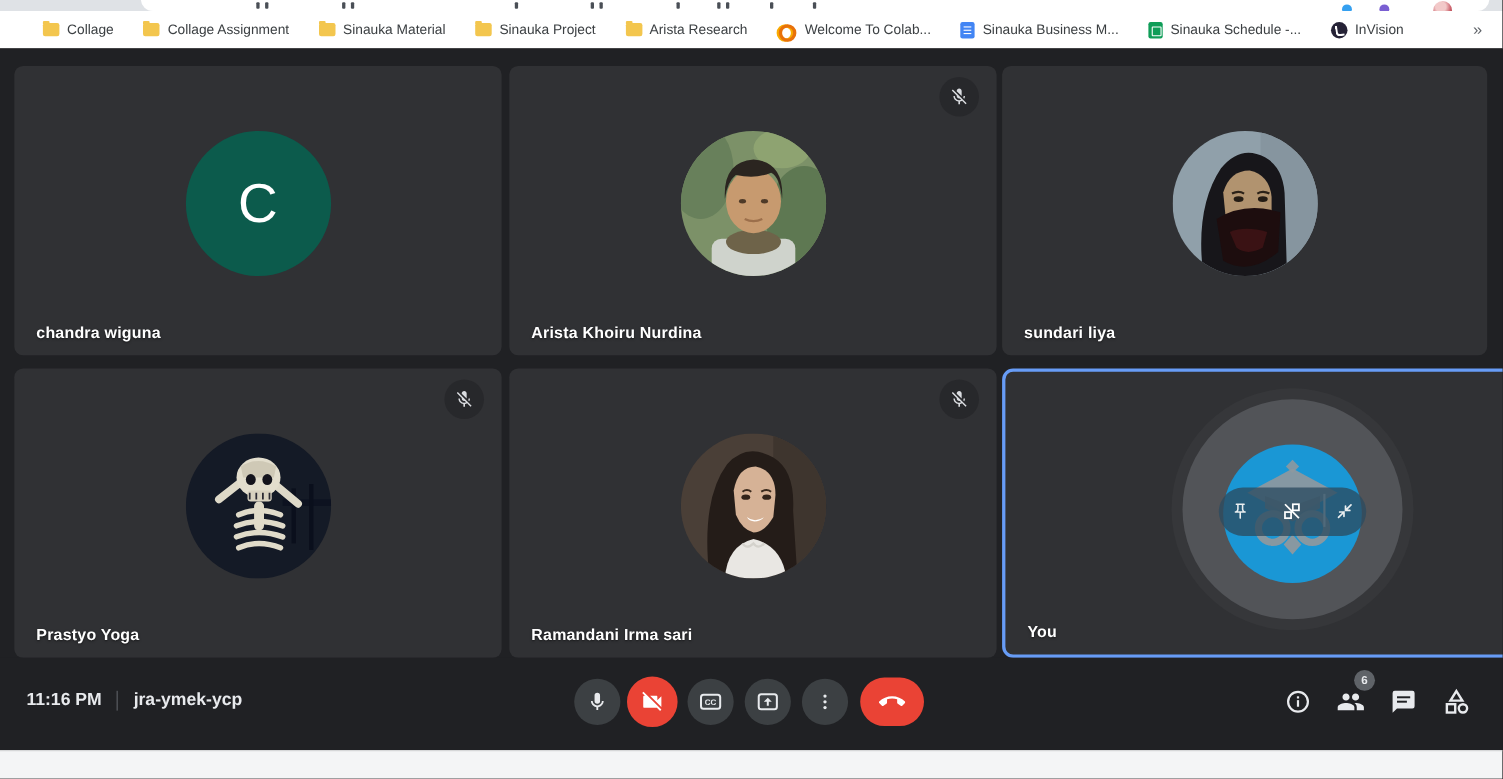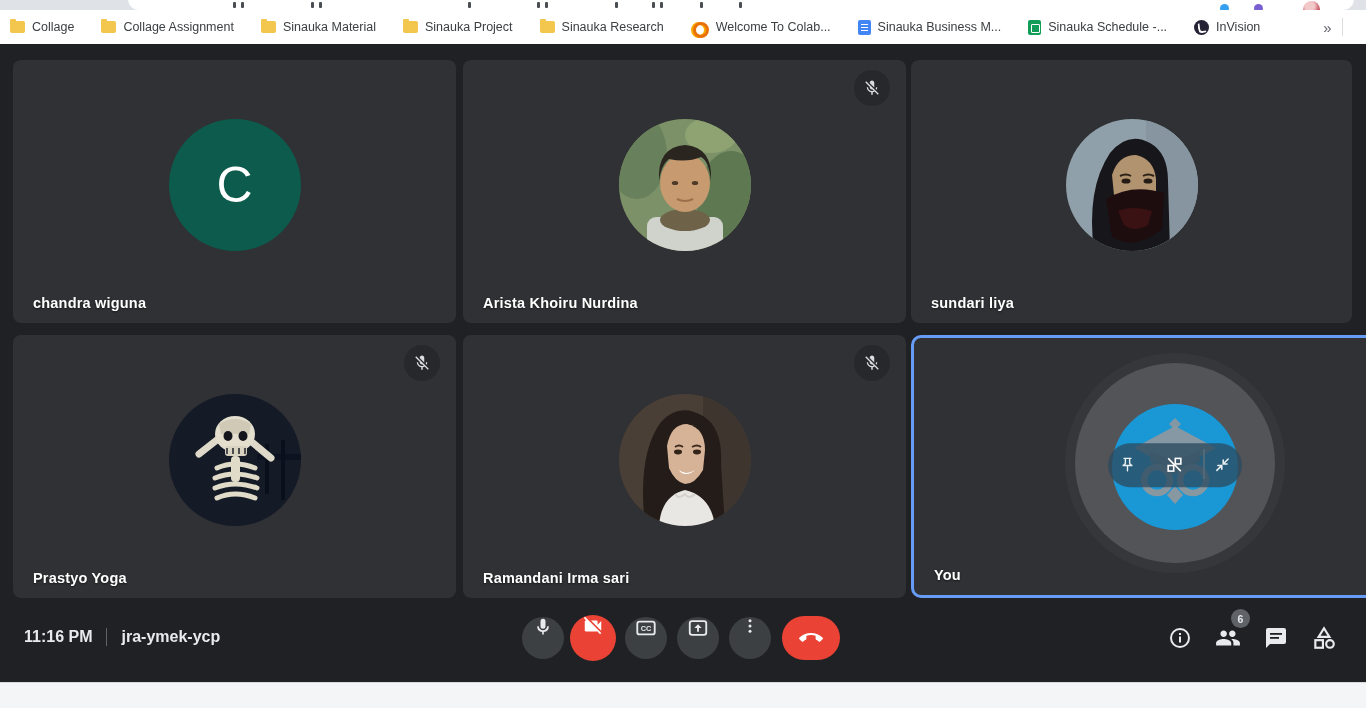--- a/index.html
+++ b/index.html
@@ -11,21 +11,21 @@
   
   #top-sliver { top:0; left:0; width:1366px; height:10px; background:#dfe2e6; }
   #omnibox-bottom { top:-12px; left:128px; width:1226px; height:22px; background:#ffffff; border-radius:11px; }
   .omni-tick { top:2px; width:3px; height:6px; background:#4a4f56; border-radius:1px; }
   .ext-dot { top:4px; width:9px; height:9px; border-radius:50%; }
   #profile-dot { top:1px; left:1303px; width:17px; height:17px; border-radius:50%;
                  background:radial-gradient(circle at 40% 30%, #f2c9c9 30%, #c95b66 60%, #8f3a45); }
 
   
   #bookmarks-bar { top:10px; left:0; width:1366px; height:34px; background:#ffffff;
-                   display:flex; align-items:center; padding-left:10px; }
+                   display:flex; align-items:center; padding-left:39px; }
   .bm { display:flex; align-items:center; gap:7px; margin-right:27px; cursor:pointer; }
   .bm-label { font-size:12.5px; color:#3c4043; white-space:nowrap; }
   .ic-folder { width:15px; height:12px; background:#f3c64e; border-radius:2px; position:relative; }
   .ic-folder:before { content:""; position:absolute; top:-2px; left:0; width:6px; height:3px;
                       background:#f3c64e; border-radius:1px 1px 0 0; }
   .ic-colab { width:18px; height:11px; position:relative; }
   .ic-colab:before, .ic-colab:after { content:""; position:absolute; top:0; width:10px; height:10px;
         border:3px solid #f9ab00; border-radius:50%; }
   .ic-colab:before{ left:0; } .ic-colab:after{ right:0; border-color:#e8710a; }
   .ic-docs { width:13px; height:15px; background:#4285f4; border-radius:2px; position:relative; }
@@ -69,21 +69,21 @@
             width:132px; height:132px; border-radius:50%; background:#0c5b4c;
             display:flex; align-items:center; justify-content:center; }
   .initial-circle span { color:#fff; font-size:50px; font-weight:400; }
 
   
   #bottom-bar { top:598px; left:0; width:1366px; height:84px; background:#202124; }
   #meet-meta { position:absolute; left:24px; top:30px; display:flex; align-items:center; gap:14px; }
   #meet-meta .t { color:#e8eaed; font-size:16px; font-weight:700; }
   #meta-sep { width:1px; height:18px; background:#5f6368; }
   .ctl { position:absolute; top:617px; width:42px; height:42px; border-radius:50%; background:#3c4043;
-         display:flex; justify-content:center; cursor:pointer; }
+         display:flex; align-items:center; justify-content:center; cursor:pointer; }
   .ctl.red { background:#ea4335; }
   #btn-cam { left:570px; top:615px; width:46px; height:46px; }
   #btn-mic { left:522px; } #btn-cc { left:625px; } #btn-present { left:677px; } #btn-more { left:729px; }
   #btn-hangup { left:782px; top:616px; width:58px; height:44px; border-radius:22px; background:#ea4335;
          display:flex; align-items:center; justify-content:center; position:absolute; cursor:pointer; }
   .side-ic { position:absolute; top:624px; width:28px; height:28px; display:flex; align-items:center;
          justify-content:center; cursor:pointer; }
   #people-badge { position:absolute; left:1231px; top:609px; width:19px; height:19px; border-radius:50%;
          background:#5f6368; color:#e8eaed; font-size:10.5px; display:flex; align-items:center;
          justify-content:center; font-weight:700; }
@@ -130,21 +130,21 @@
     <div class="bm">
       <span class="ic-folder"></span>
       <span class="bm-label">Sinauka Material</span>
     </div>
     <div class="bm">
       <span class="ic-folder"></span>
       <span class="bm-label">Sinauka Project</span>
     </div>
     <div class="bm">
       <span class="ic-folder"></span>
-      <span class="bm-label">Sinauka Research</span>
+      <span class="bm-label">Arista Research</span>
     </div>
     <div class="bm">
       <span class="ic-colab"></span>
       <span class="bm-label">Welcome To Colab...</span>
     </div>
     <div class="bm">
       <span class="ic-docs"></span>
       <span class="bm-label">Sinauka Business M...</span>
     </div>
     <div class="bm">

